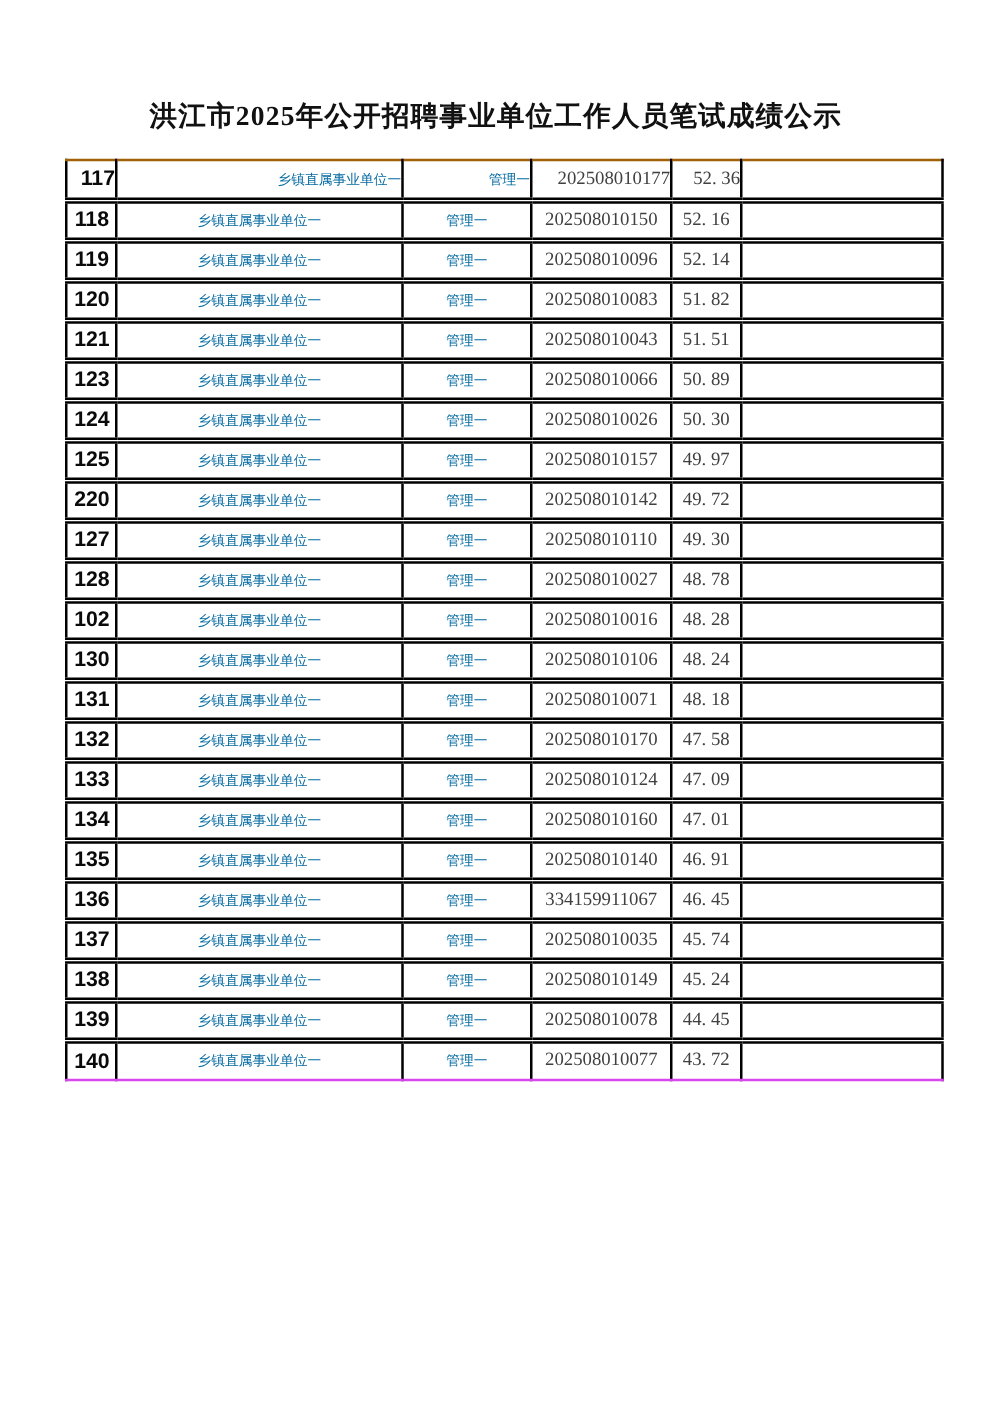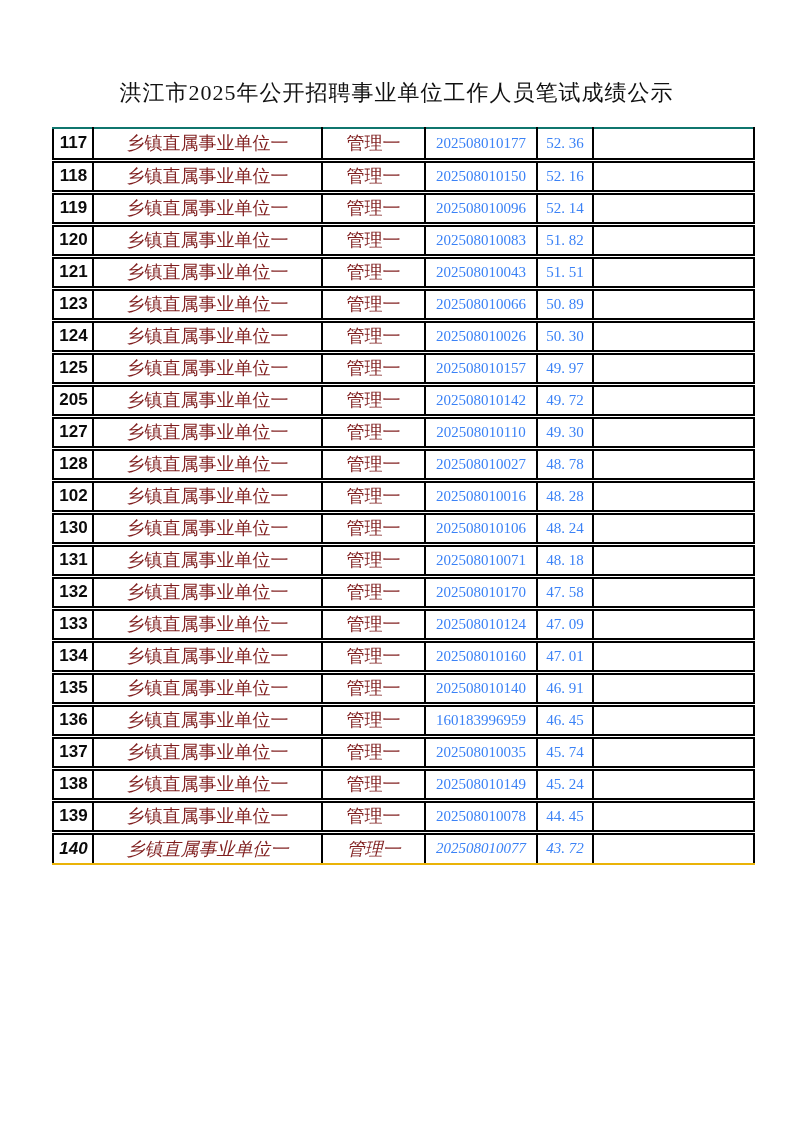--- a/index.html
+++ b/index.html
@@ -18,21 +18,21 @@
     background: #ffffff;
   }
   .doc-title {
     position: absolute;
     top: 78px;
     left: 0;
     width: 100%;
     text-align: center;
     font-family: "Liberation Serif", "DejaVu Serif", serif;
     font-size: 22px;
-    font-weight: normal;
+    font-weight: bold;
     color: #111;
     letter-spacing: 1px;
   }
   table.score-table {
     position: absolute;
     left: 52px;
     top: 127px;
     width: 701px;
     border-collapse: collapse;
     table-layout: fixed;
@@ -41,40 +41,40 @@
     border-left: 2px solid #000;
     border-right: 2px solid #000;
     border-top: 5px double #000;
     border-bottom: 5px double #000;
     height: 32px;
     overflow: hidden;
     white-space: nowrap;
     vertical-align: middle;
     background: #fff;
   }
-  table.score-table tr:first-child td { border-top: 2px solid #0f766e; }
-  table.score-table tr:last-child td { border-bottom: 2px solid #eab308; font-style: italic; }
+  table.score-table tr:first-child td { border-top: 2px solid #a16207; text-align: right; }
+  table.score-table tr:last-child td { border-bottom: 2px solid #d946ef; }
   td.c-no {
     font-family: "Liberation Sans", "DejaVu Sans", sans-serif;
     font-weight: bold;
     font-size: 17px;
     color: #0a0a0a;
     text-align: center;
     padding-left: 1px;
   }
   td.c-unit, td.c-pos {
     font-family: "Liberation Serif", "DejaVu Serif", serif;
-    font-size: 18px;
-    color: #7f1d1d;
+    font-size: 11px;
+    color: #0369a1;
     text-align: center;
   }
   td.c-exam, td.c-score {
     font-family: "Liberation Serif", "DejaVu Serif", serif;
     font-size: 15px;
-    color: #3b82f6;
+    color: #404040;
     text-align: center;
   }
   td.c-remark { background: #fff; }
   .page-footer {
     position: absolute;
     top: 1128px;
     left: 0;
     width: 100%;
     text-align: center;
     font-family: "Liberation Serif", "DejaVu Serif", serif;
@@ -158,21 +158,21 @@
     </tr>
         <tr>
       <td class="c-no">125</td>
       <td class="c-unit">乡镇直属事业单位一</td>
       <td class="c-pos">管理一</td>
       <td class="c-exam">202508010157</td>
       <td class="c-score">49. 97</td>
       <td class="c-remark"></td>
     </tr>
         <tr>
-      <td class="c-no">205</td>
+      <td class="c-no">220</td>
       <td class="c-unit">乡镇直属事业单位一</td>
       <td class="c-pos">管理一</td>
       <td class="c-exam">202508010142</td>
       <td class="c-score">49. 72</td>
       <td class="c-remark"></td>
     </tr>
         <tr>
       <td class="c-no">127</td>
       <td class="c-unit">乡镇直属事业单位一</td>
       <td class="c-pos">管理一</td>
@@ -241,21 +241,21 @@
       <td class="c-unit">乡镇直属事业单位一</td>
       <td class="c-pos">管理一</td>
       <td class="c-exam">202508010140</td>
       <td class="c-score">46. 91</td>
       <td class="c-remark"></td>
     </tr>
         <tr>
       <td class="c-no">136</td>
       <td class="c-unit">乡镇直属事业单位一</td>
       <td class="c-pos">管理一</td>
-      <td class="c-exam">160183996959</td>
+      <td class="c-exam">334159911067</td>
       <td class="c-score">46. 45</td>
       <td class="c-remark"></td>
     </tr>
         <tr>
       <td class="c-no">137</td>
       <td class="c-unit">乡镇直属事业单位一</td>
       <td class="c-pos">管理一</td>
       <td class="c-exam">202508010035</td>
       <td class="c-score">45. 74</td>
       <td class="c-remark"></td>

